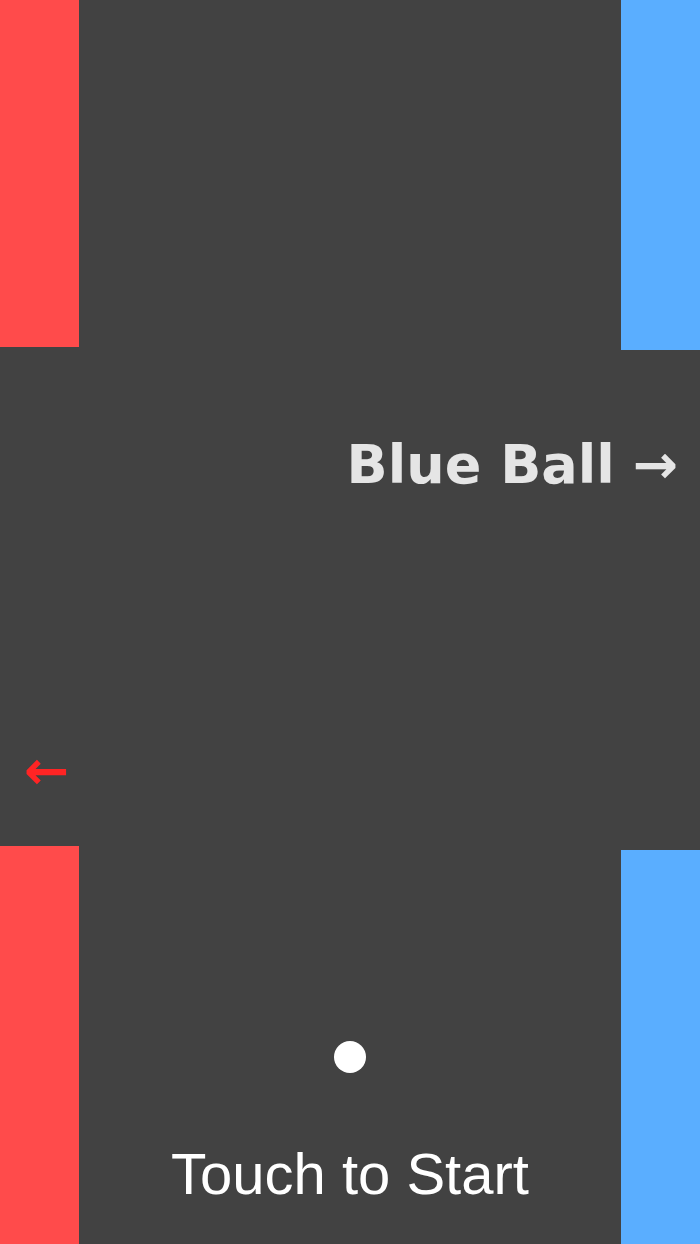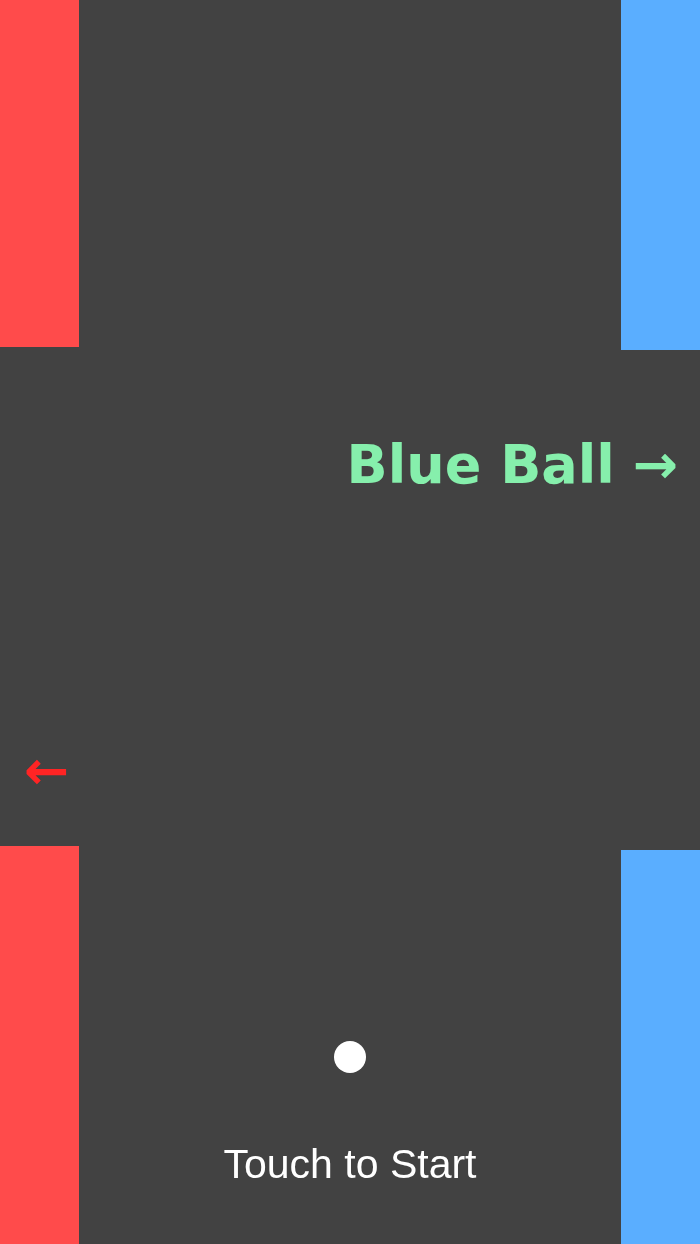--- a/index.html
+++ b/index.html
@@ -29,21 +29,21 @@
       font-weight: bold;
       font-size: 54px;
       white-space: nowrap;
       line-height: 1;
       display: flex;
       align-items: center;
     }
     #blue-label {
       right: 22px;
       top: 438px;
-      color: #86efac;
+      color: #e5e5e5;
       margin-left: 36px;
     }
     #red-label {
       left: 24px;
       top: 744px;
       color: #ff2424;
     }
     .arrow {
       font-weight: bold;
       font-size: 54px;
@@ -61,21 +61,21 @@
       background: #ffffff;
     }
     #start-text {
       position: absolute;
       left: 0;
       width: 700px;
       top: 1142px;
       text-align: center;
       color: #ffffff;
       font-family: "Liberation Sans", sans-serif;
-      font-size: 41px;
+      font-size: 58px;
       line-height: 1.1;
     }
     #tap-area {
       position: absolute;
       inset: 0;
       background: transparent;
     }
   </style>
 </head>
 <body>

